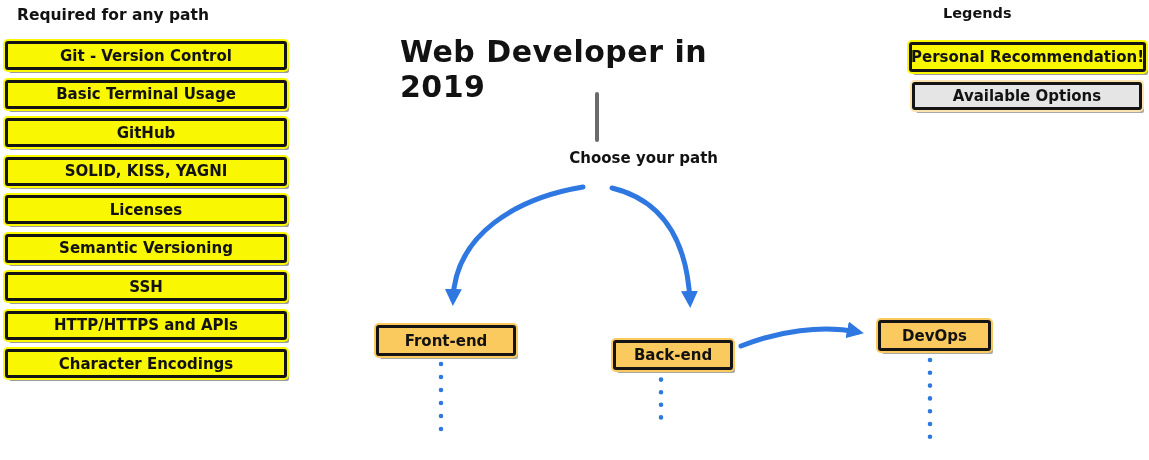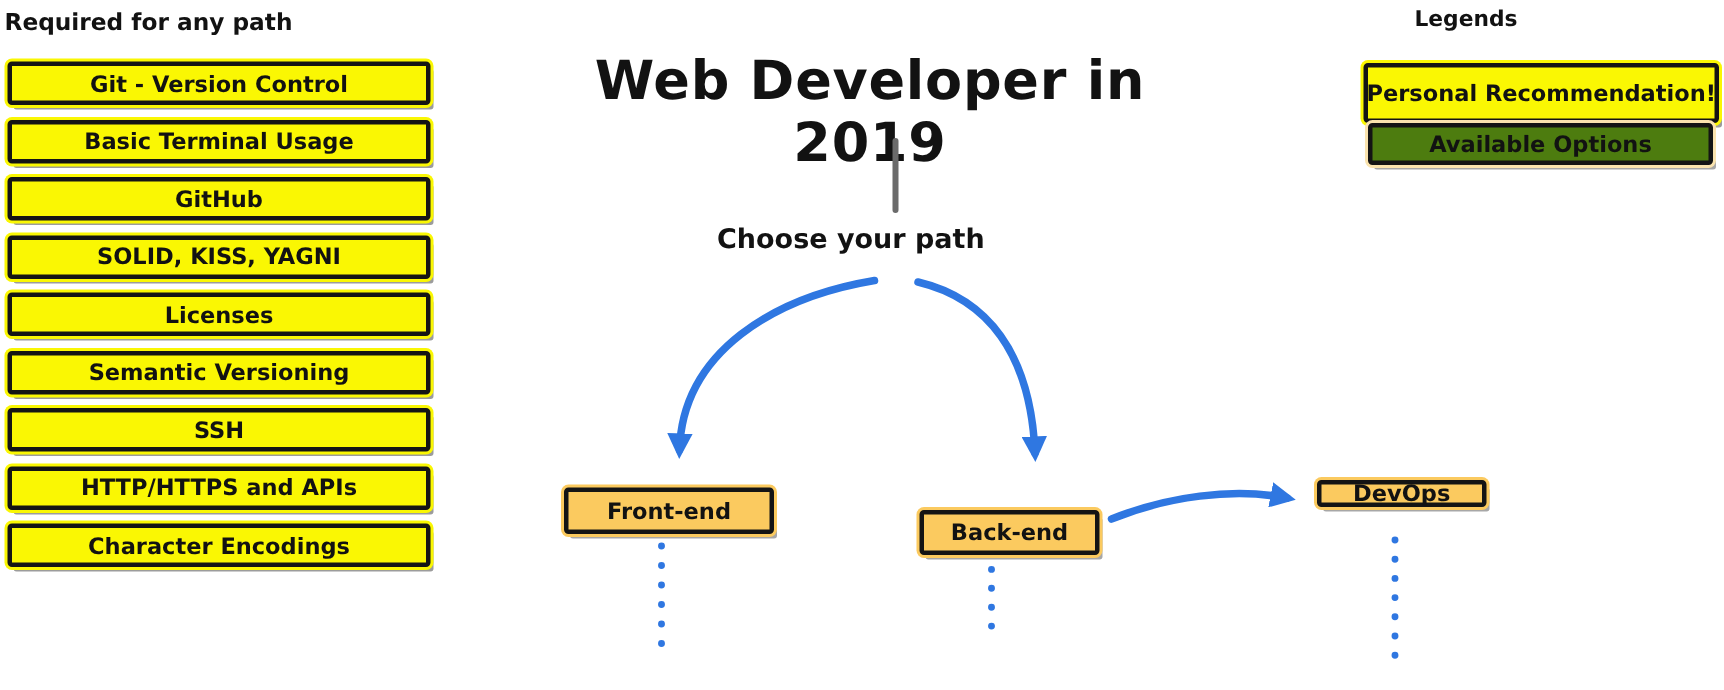--- a/index.html
+++ b/index.html
@@ -19,43 +19,43 @@
   .sketch-box {
     border:3px solid #141414;
     border-radius:3px;
     text-align:center;
     display:flex; align-items:center; justify-content:center;
     font-size:15px;
     white-space:nowrap;
   }
   .yellow  { background:#FAF703; box-shadow:0 0 0 2px #FAF703, 3px 4px 0 -1px rgba(95,95,95,.62); }
   .orange  { background:#FBCA5F; box-shadow:0 0 0 2px #FBCA5F, 3px 4px 0 -1px rgba(95,95,95,.55); }
-  .tan     { background:#4d7c0f; box-shadow:0 0 0 2px #FAE3AE, 3px 4px 0 -1px rgba(95,95,95,.55); }
+  .tan     { background:#e5e5e5; box-shadow:0 0 0 2px #FAE3AE, 3px 4px 0 -1px rgba(95,95,95,.55); }
 
   
-  .left-heading { left:3px; top:6px; font-size:15.5px; }
+  .left-heading { left:17px; top:6px; font-size:15.5px; }
   .left-col {
     left:5px; top:41px; width:282px;
     display:flex; flex-direction:column; gap:9.5px;
   }
   .left-col .sketch-box { height:29px; width:282px; }
 
   
-  .title { left:380px; top:34px; width:400px; text-align:center; font-size:36px; letter-spacing:.5px; }
+  .title { left:400px; top:34px; width:400px; text-align:left; font-size:30px; letter-spacing:.5px; }
   .vline { left:595px; top:92px; width:4px; height:50px; background:#6B6B6B; border-radius:2px; }
-  .choose { left:478px; top:149px; width:240px; text-align:left; font-size:18px; }
+  .choose { left:478px; top:149px; width:240px; text-align:right; font-size:15px; }
 
   .path-box { position:absolute; }
   .box-frontend { left:376px; top:325px; width:140px; height:31px; }
   .box-backend  { left:613px; top:328px; width:120px; height:30px;margin-top:12px; }
-  .box-devops   { left:878px; top:320px; width:113px; height:18px; }
+  .box-devops   { left:878px; top:320px; width:113px; height:31px; }
 
   
   .legends-heading { left:908px; top:5px; font-size:14.5px;margin-left:35px; }
-  .legend-pr { left:909px; top:42px; width:237px; height:40px; }
+  .legend-pr { left:909px; top:42px; width:237px; height:30px; }
   .legend-ao { left:912px; top:82px; width:230px; height:28px; }
 
   
   svg.overlay { position:absolute; left:0; top:0; width:1149px; height:460px; pointer-events:none; }
 </style>
 </head>
 <body>
 
 <svg class="overlay" viewBox="0 0 1149 460">
   <defs>

